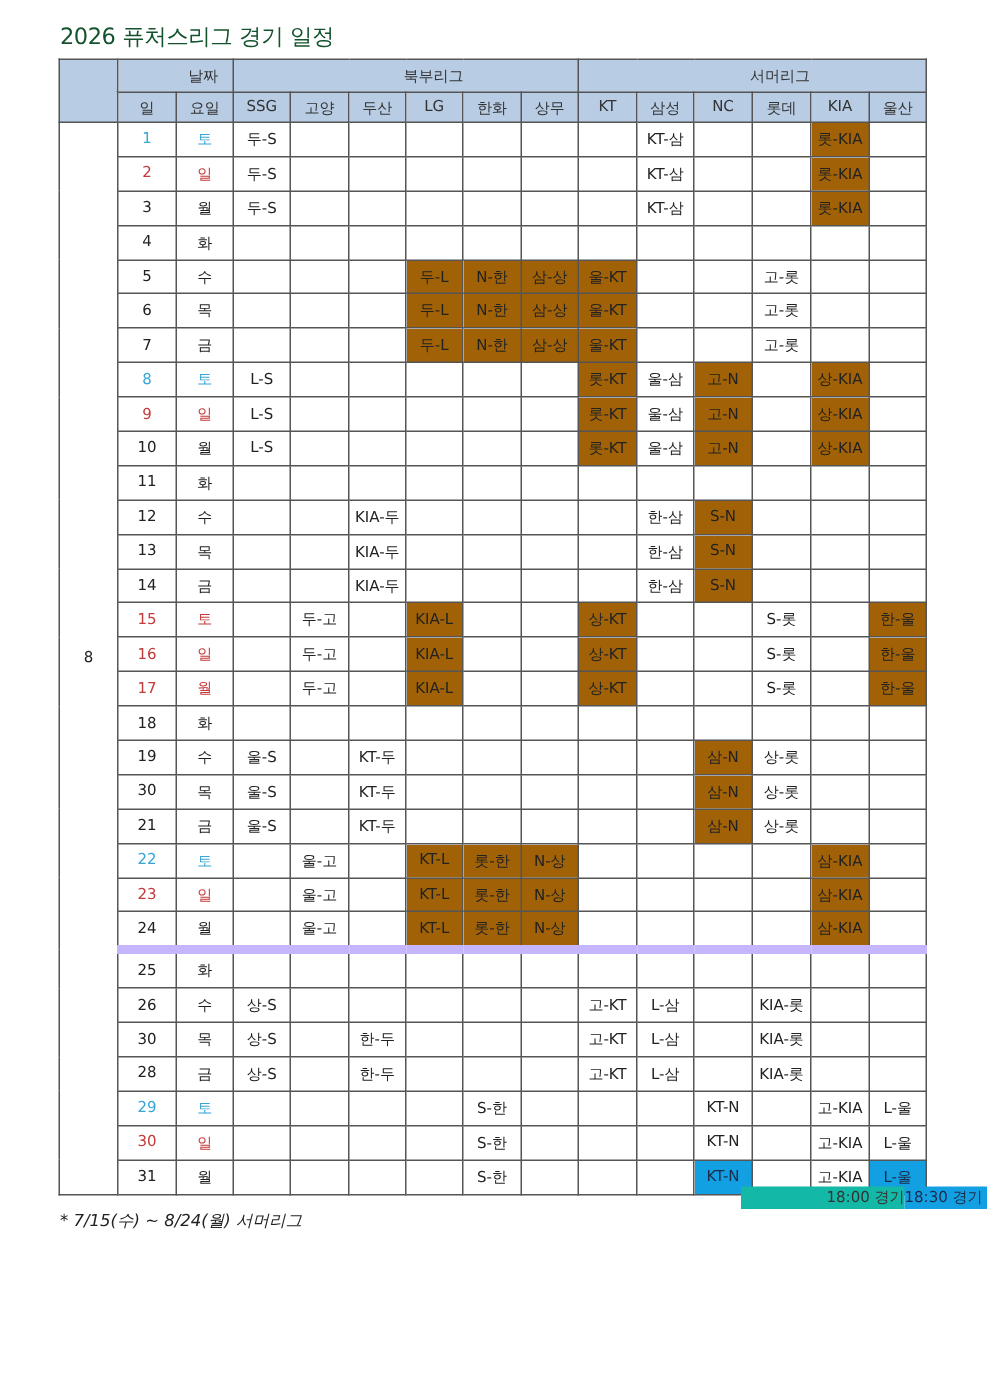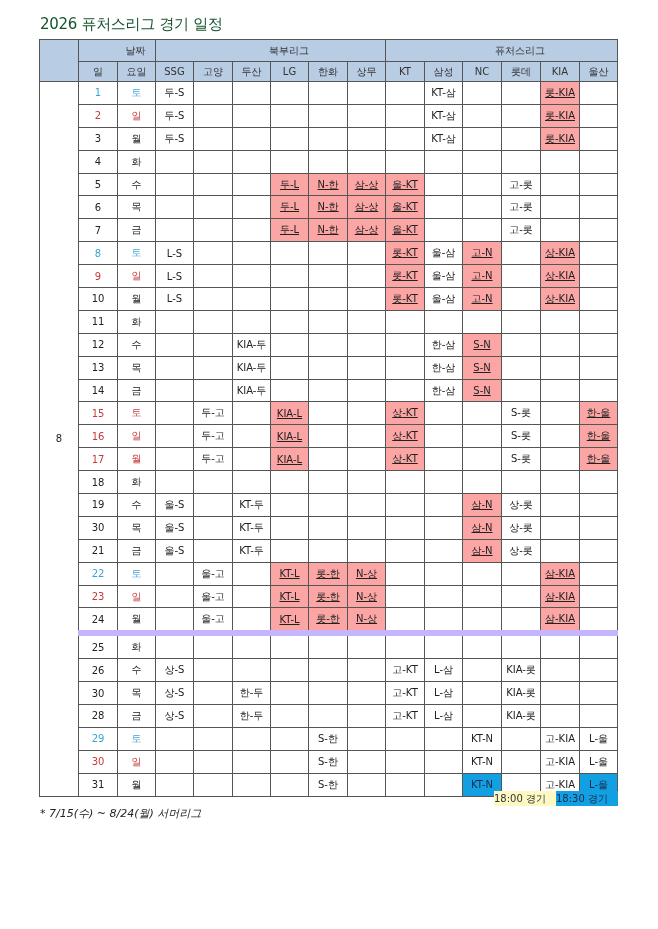--- a/index.html
+++ b/index.html
@@ -5,29 +5,29 @@
   html, body { margin: 0; padding: 0; background: #ffffff; }
   body { width: 658px; height: 929px; position: relative; font-family: "DejaVu Sans", "Liberation Sans", sans-serif; color: #222; overflow: hidden; }
   .title { position: absolute; left: 40px; top: 15px; font-size: 15px; color: #14532d; letter-spacing: -0.3px; }
   .month { position: absolute; right: 40px; top: 15px; font-size: 15px; color: #111; margin-top: 22px; }
   table.sched { position: absolute; left: 39px; top: 39px; border-collapse: collapse; table-layout: fixed; width: 579px; }
   table.sched td, table.sched th { border: 1px solid #555; text-align: center; vertical-align: middle; padding: 0; font-size: 10px; font-weight: normal; white-space: nowrap; overflow: hidden; }
   table.sched th { background: #b8cce4; color: #333; }
   table.sched tr.h1 th { height: 21px; padding-left: 37px; }
   table.sched tr.h2 th { height: 19px; }
   table.sched tr.row td { height: 21.9px; }
-  table.sched td.game.g18 { background: #fca5a5; text-decoration: underline; }
+  table.sched td.game.g18 { background: #a16207; }
   table.sched td.game.g1830 { background: #12a0e3; color: #1b2a4a; }
   td.sat { color: #37a6d6; }
   td.sun { color: #c53a3a; }
   td.hol { color: #c53a3a; }
   tr.redline td { border-bottom: 6px solid #c4b5fd; margin-top: 14px; }
   td.gubun { border-left: 1px solid #555; }
   .legend { position: absolute; top: 791px; left: 494px; display: flex; height: 15px; font-size: 10px; }
-  .legend .lg18 { width: 62px; background: #fef9c3; text-align: left; line-height: 15px; color: #333; }
+  .legend .lg18 { width: 62px; background: #14b8a6; text-align: right; line-height: 15px; color: #333; padding-left: 47px; }
   .legend .lg1830 { width: 62px; background: #12a0e3; text-align: left; line-height: 15px; color: #1b2a4a; }
   .note { position: absolute; left: 40px; top: 806px; font-size: 11px; color: #222; font-style: italic; }
 </style>
 </head>
 <body>
 
 <div class="title">2026 퓨처스리그 경기 일정</div>
 <div class="month">8 월</div>
 
 <table class="sched">
@@ -46,21 +46,21 @@
       <col style="width:39px">
       <col style="width:39px">
       <col style="width:39px">
       <col style="width:38px">
   </colgroup>
   <thead>
     <tr class="h1">
       <th rowspan="2">구분</th>
       <th colspan="2">날짜</th>
       <th colspan="6">북부리그</th>
-      <th colspan="6">퓨처스리그</th>
+      <th colspan="6">서머리그</th>
     </tr>
     <tr class="h2" id="team-header-row">
       <th>일</th>
       <th>요일</th>
     <th>SSG</th>
         <th>고양</th>
         <th>두산</th>
         <th>LG</th>
         <th>한화</th>
         <th>상무</th>

